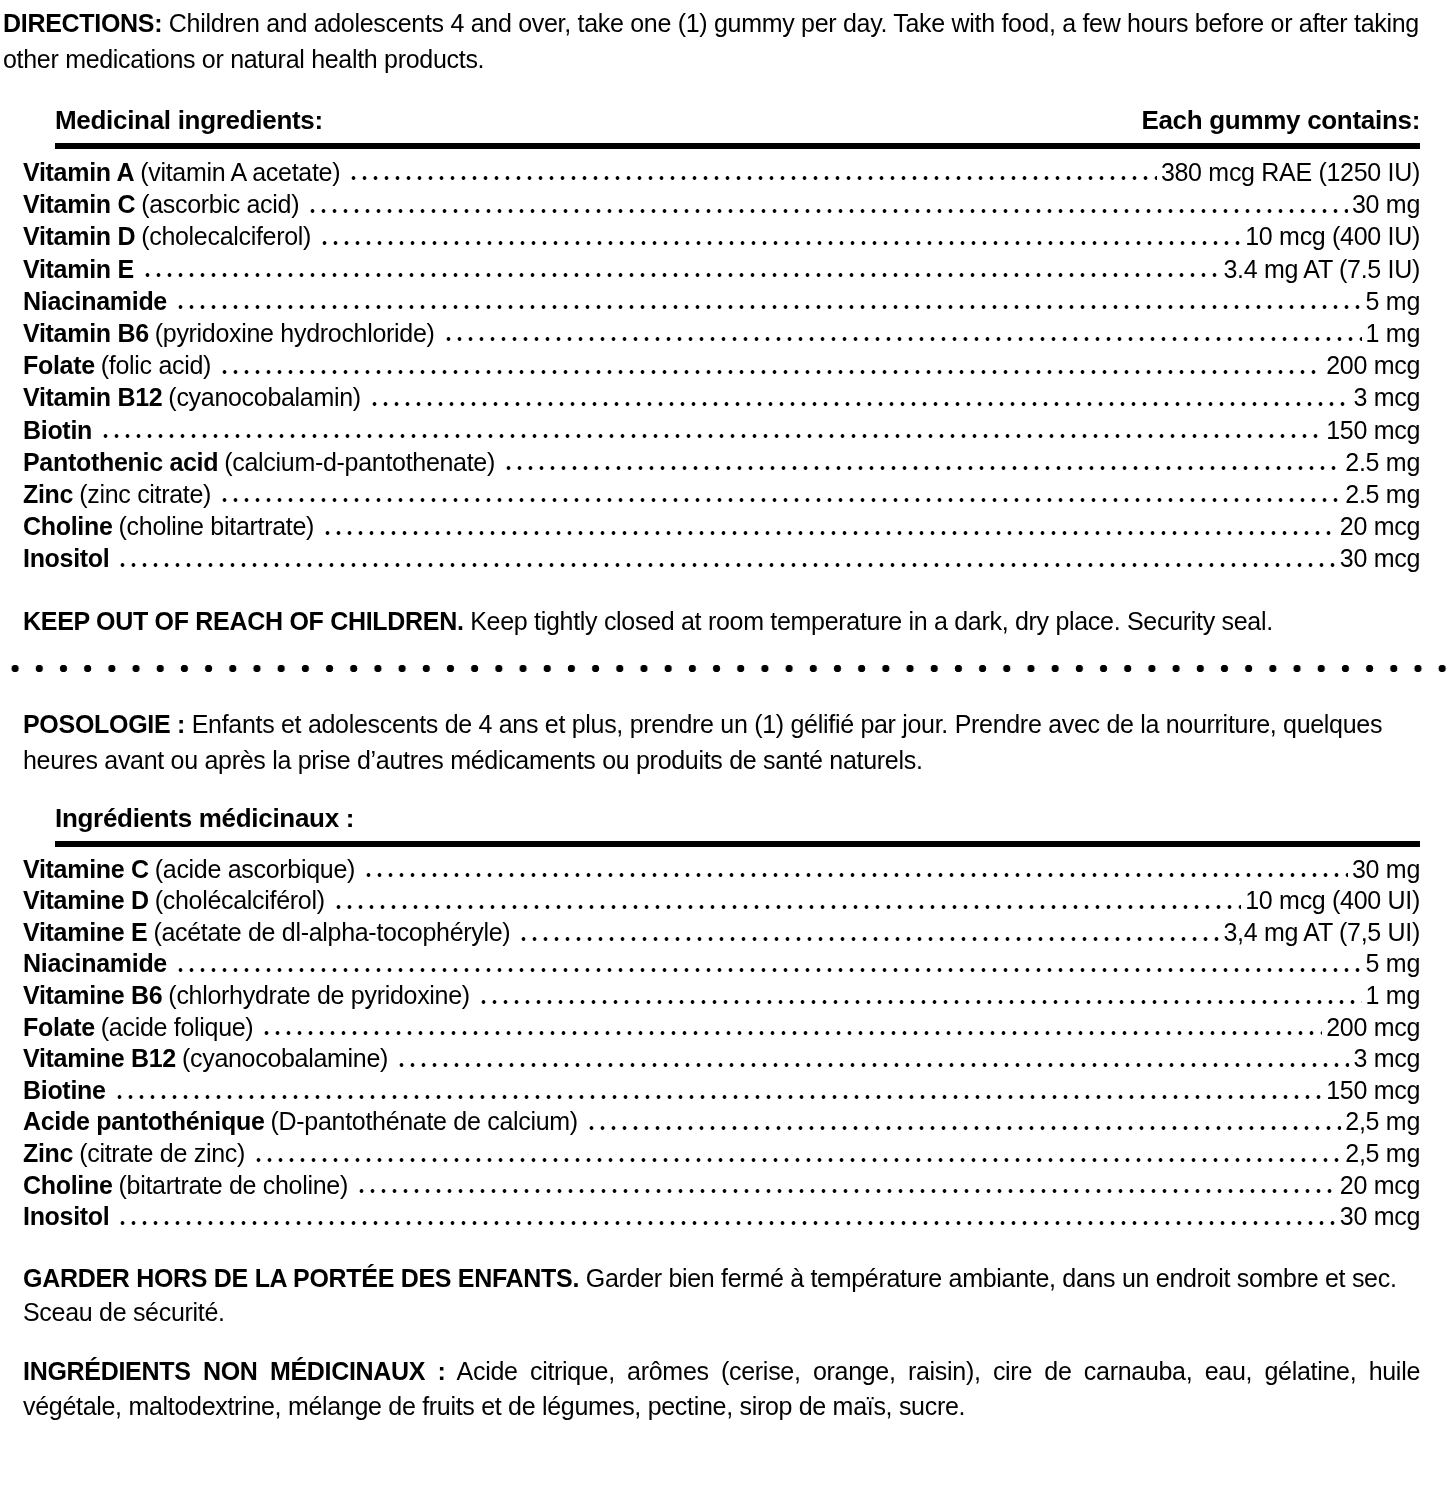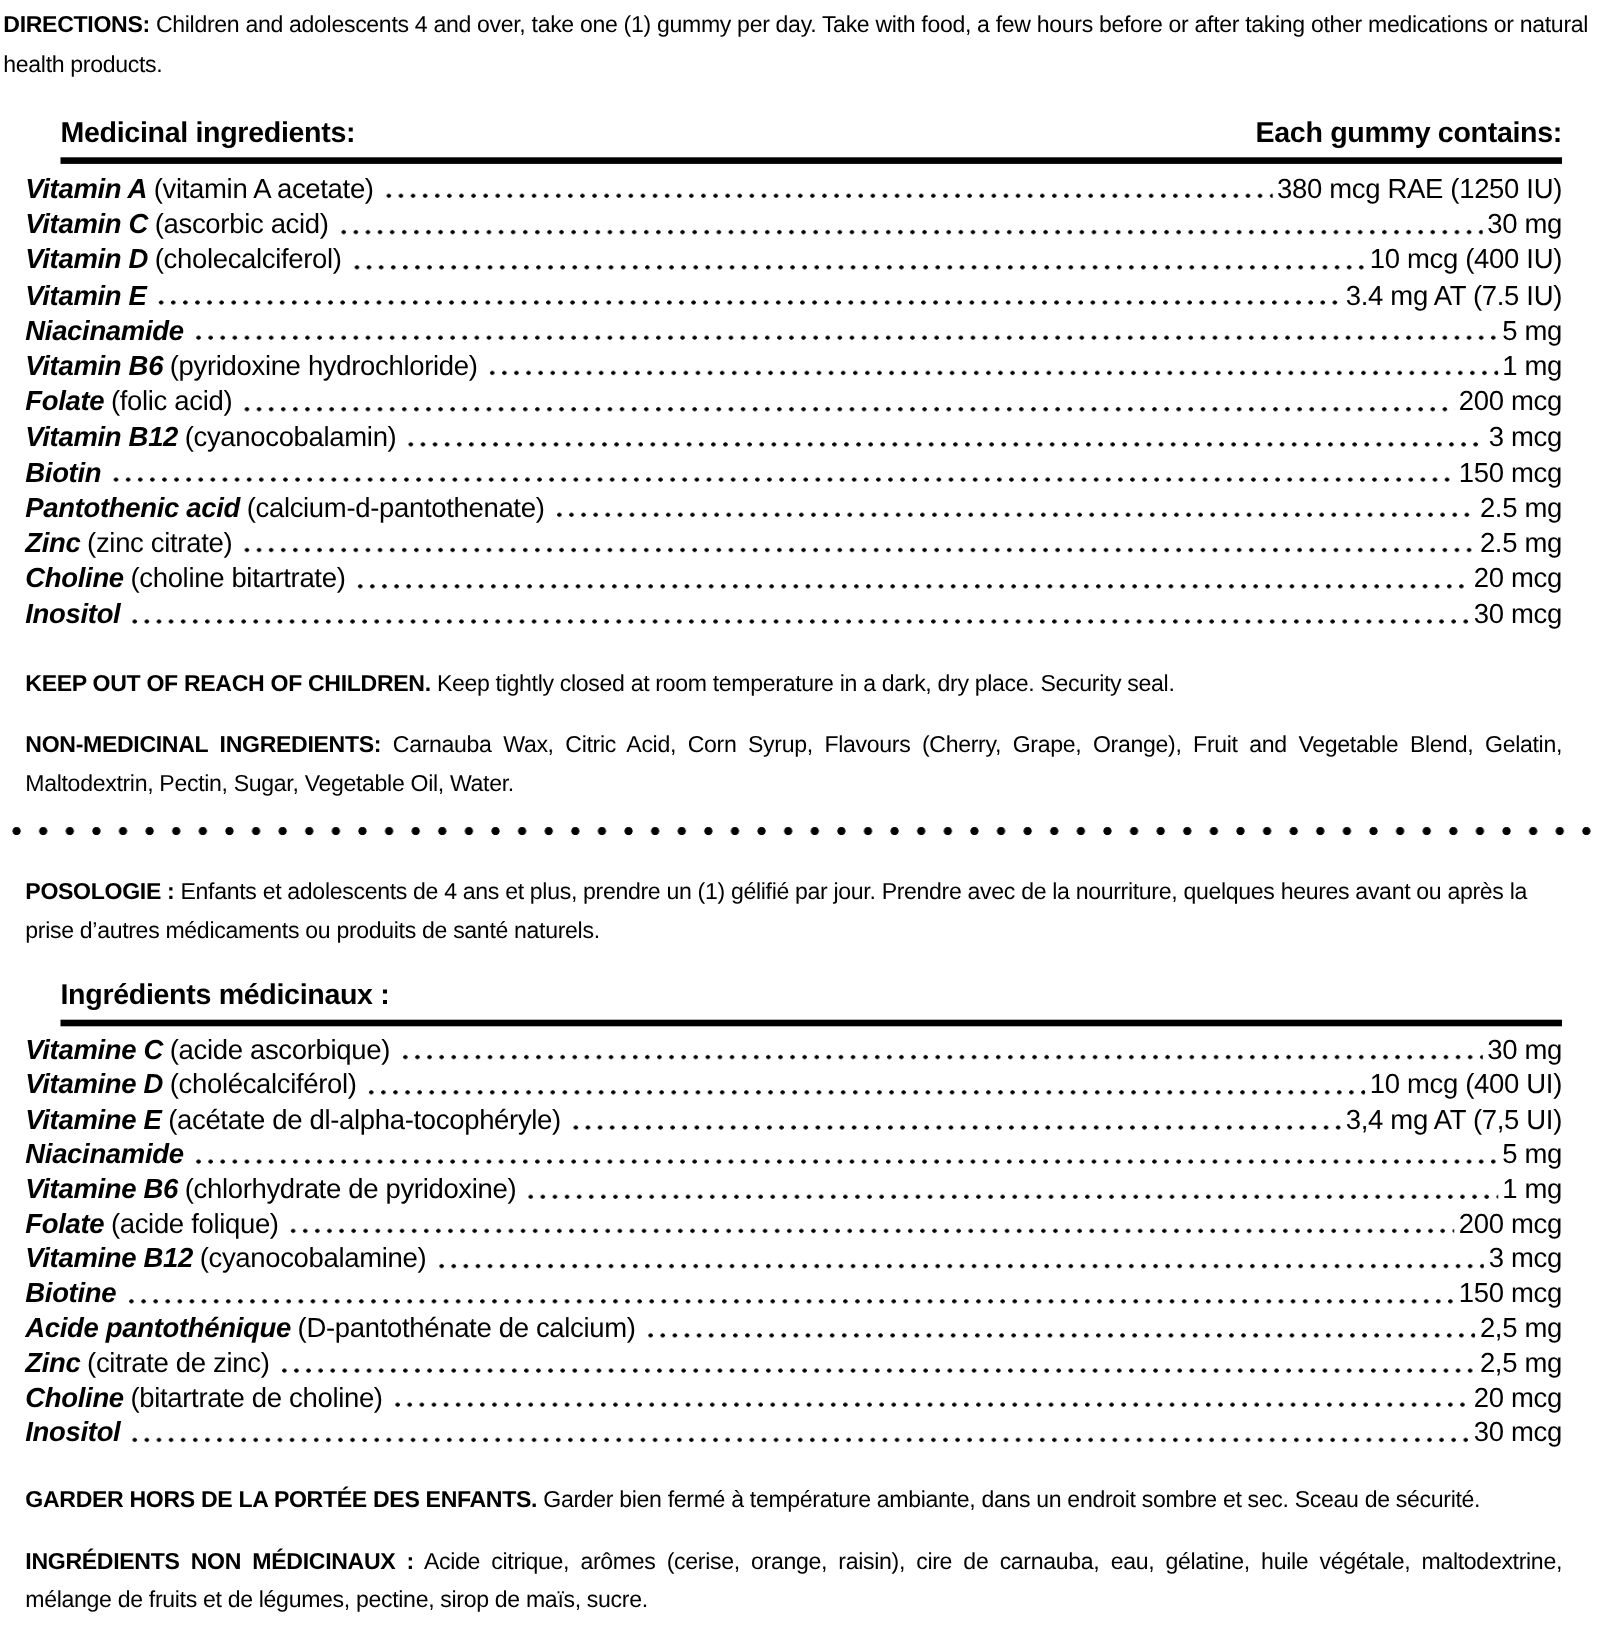--- a/index.html
+++ b/index.html
@@ -8,21 +8,21 @@
   }
   body {
     width: 1453px; height: 1500px;
     overflow: hidden;
     font-family: "Liberation Sans", sans-serif;
     color: #000;
     letter-spacing: -0.3px;
     -webkit-font-smoothing: antialiased;
   }
   .para {
-    font-size: 21px;
+    font-size: 25px;
     line-height: 35px;
   }
   .lead { font-weight: bold; }
   .directions {
     margin: 5px 4px 0 3px;
     line-height: 36px;
   }
   .panel {
     margin-left: 23px;
     margin-right: 33px;
@@ -40,21 +40,21 @@
   .table-header-en { margin-top: 28px; }
   .table-header-fr { margin-top: 24px; }
   .rows { margin-top: 7px; font-size: 25px; }
   .row {
     display: flex;
     align-items: baseline;
     line-height: 32.2px;
     white-space: nowrap;
   }
   .rows-fr .row { line-height: 31.6px; }
-  .ing-name { font-weight: bold; flex: none; font-style: italic; }
+  .ing-name { font-weight: bold; flex: none; }
   .ing-form { flex: none; margin-left: 6px; font-weight: normal; }
   .ing-form:empty { display: none; margin-left: 0; }
   .leader {
     flex: 1 1 auto;
     min-width: 14px;
     align-self: stretch;
     margin: 0 4px 0 8px;
     background-image: radial-gradient(circle, #000 1.7px, rgba(0,0,0,0) 2.2px);
     background-size: 11px 4.4px;
     background-repeat: repeat-x;
@@ -173,21 +173,20 @@
       <div class="row">
         <span class="ing-name">Inositol</span>
 
         <span class="leader"></span>
         <span class="ing-amount">30 mcg</span>
       </div>
     </div>
 
   <p class="para keep-out"><span class="lead">KEEP OUT OF REACH OF CHILDREN.</span> <span>Keep tightly closed at room temperature in a dark, dry place. Security seal.</span></p>
 
-  <p class="para non-medicinal"><span class="lead">NON-MEDICINAL INGREDIENTS:</span> <span>Carnauba Wax, Citric Acid, Corn Syrup, Flavours (Cherry, Grape, Orange), Fruit and Vegetable Blend, Gelatin, Maltodextrin, Pectin, Sugar, Vegetable Oil, Water.</span></p>
 </div>
 
 <div class="big-divider"></div>
 
 <div class="panel">
   <p class="para posologie"><span class="lead">POSOLOGIE :</span> <span>Enfants et adolescents de 4 ans et plus, prendre un (1) gélifié par jour. Prendre avec de la nourriture, quelques heures avant ou après la prise d’autres médicaments ou produits de santé naturels.</span></p>
 
   <div class="table-header table-header-fr">
     <span>Ingrédients médicinaux :</span>
   </div>

